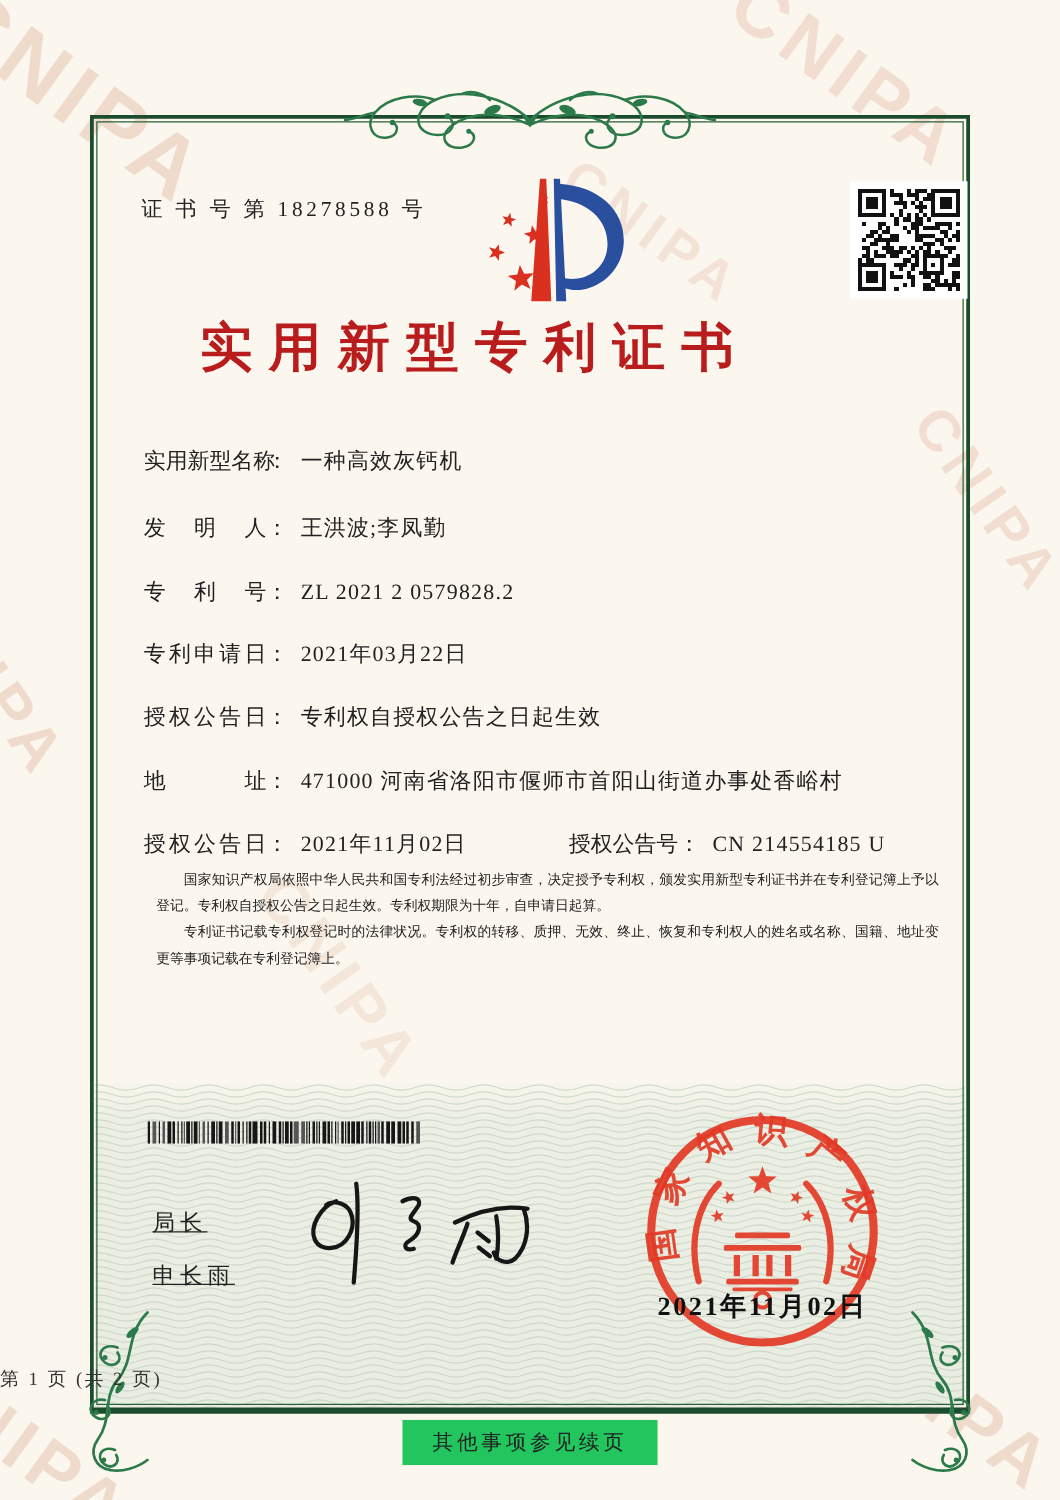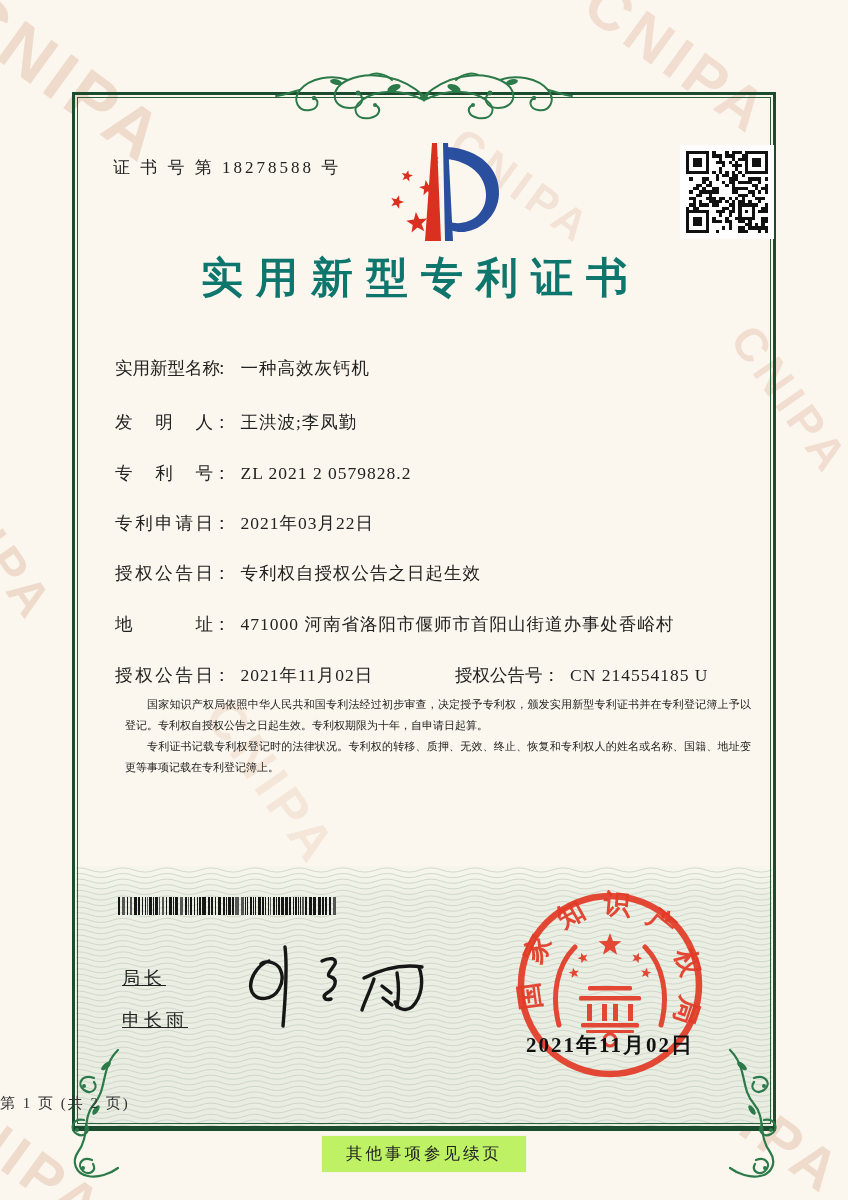--- a/index.html
+++ b/index.html
@@ -29,21 +29,21 @@
          border:1px solid #2a6038;}
 
   .flourish{position:absolute;pointer-events:none;}
 
   
   .certno{position:absolute;left:113px;top:156px;font-size:17px;letter-spacing:3px;}
   .logo{position:absolute;left:347px;top:138px;}
   .qr{position:absolute;left:680px;top:145px;width:94px;height:94px;background:#fff;
       padding:0;display:flex;align-items:center;justify-content:center;}
   .title{position:absolute;left:0;top:250px;width:760px;text-align:center;
-         font-size:42px;font-weight:bold;letter-spacing:13px;color:#0f766e;margin-left:41px;}
+         font-size:42px;font-weight:bold;letter-spacing:13px;color:#b91c1c;}
 
   
   .fields{position:absolute;left:115px;top:0;width:624px;}
   .frow{position:absolute;left:0;font-size:17.5px;white-space:nowrap;}
   .flabel{display:inline-block;width:98px;text-align:justify;text-align-last:justify;
           vertical-align:bottom;}
   .fcolon{display:inline-block;margin-right:10px;}
   .fvalue{letter-spacing:1px;margin-top:13px;}
   .frow2{position:absolute;left:340px;top:0;}
 
@@ -56,21 +56,21 @@
   .barcode{position:absolute;left:118px;top:897px;}
   .official{position:absolute;left:122px;top:966px;font-size:18px;letter-spacing:4px;text-decoration:underline;}
   .official .name{margin-top:18px;}
   .signature{position:absolute;left:213px;top:931px;}
   .seal{position:absolute;left:512px;top:887px;}
   .sealdate{position:absolute;left:492px;top:1031px;width:236px;text-align:center;
             font-size:21px;font-weight:bold;letter-spacing:2px;color:#111;}
   .pageinfo{position:absolute;left:0;top:1094px;width:848px;text-align:left;
             font-size:15px;letter-spacing:2px;color:#333;}
   .contnote{position:absolute;left:50%;top:1136px;transform:translateX(-50%);
-            background:#bef264;padding:7px 24px;font-size:16.5px;letter-spacing:3px;
+            background:#22c55e;padding:7px 24px;font-size:16.5px;letter-spacing:3px;
             box-shadow:0 0 0 1px rgba(0,0,0,0.02);}
 </style>
 </head>
 <body>
 
 <div class="page">
 
   <span class="wm" style="left:-15px;top:-28px;font-size:70px;transform:rotate(36deg);opacity:.5">CNIPA</span>
   <span class="wm" style="left:612px;top:-32px;font-size:60px;transform:rotate(36deg);opacity:.45">CNIPA</span>
   <span class="wm" style="left:470px;top:118px;font-size:44px;transform:rotate(36deg);opacity:.35">CNIPA</span>

